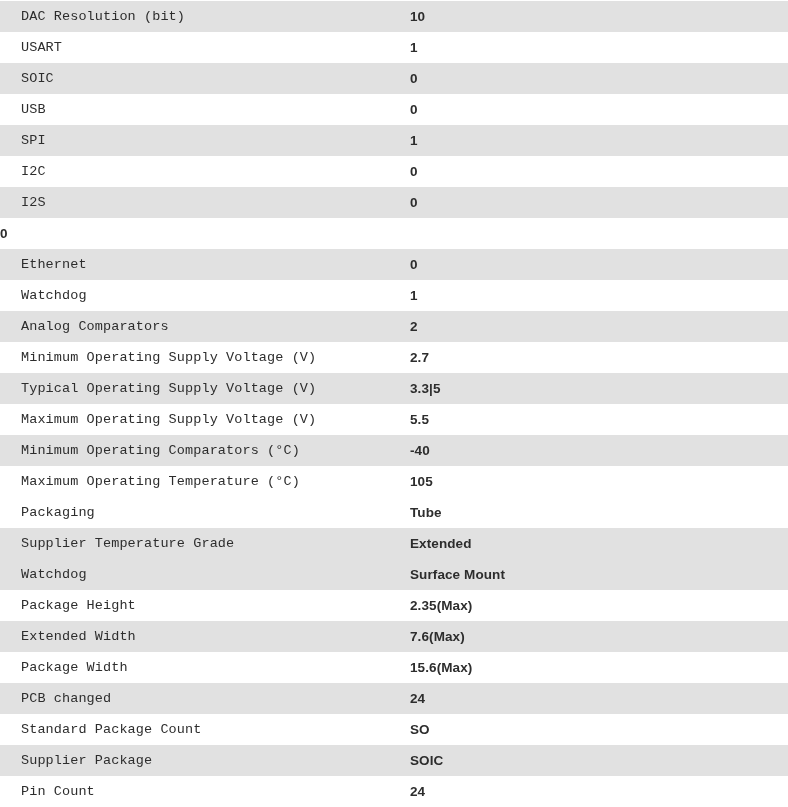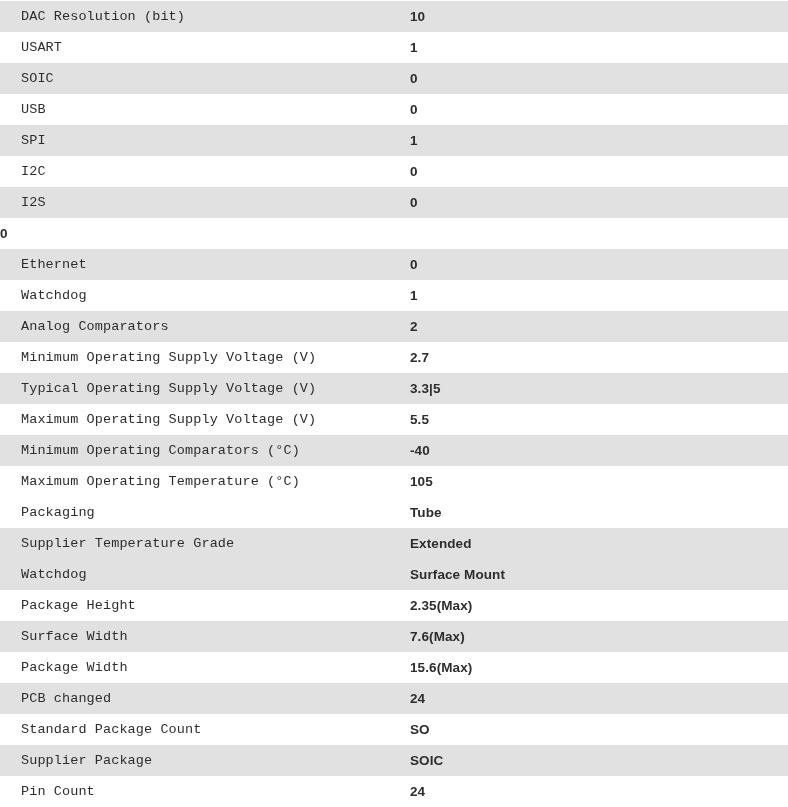--- a/index.html
+++ b/index.html
@@ -125,21 +125,21 @@
     </div>
     <div class="spec-row alt">
       <span class="spec-label">Watchdog</span>
       <span class="spec-value">Surface Mount</span>
     </div>
     <div class="spec-row">
       <span class="spec-label">Package Height</span>
       <span class="spec-value">2.35(Max)</span>
     </div>
     <div class="spec-row alt">
-      <span class="spec-label">Surface Width</span>
+      <span class="spec-label">Extended Width</span>
       <span class="spec-value">7.6(Max)</span>
     </div>
     <div class="spec-row">
       <span class="spec-label">Package Width</span>
       <span class="spec-value">15.6(Max)</span>
     </div>
     <div class="spec-row alt">
       <span class="spec-label">PCB changed</span>
       <span class="spec-value">24</span>
     </div>

